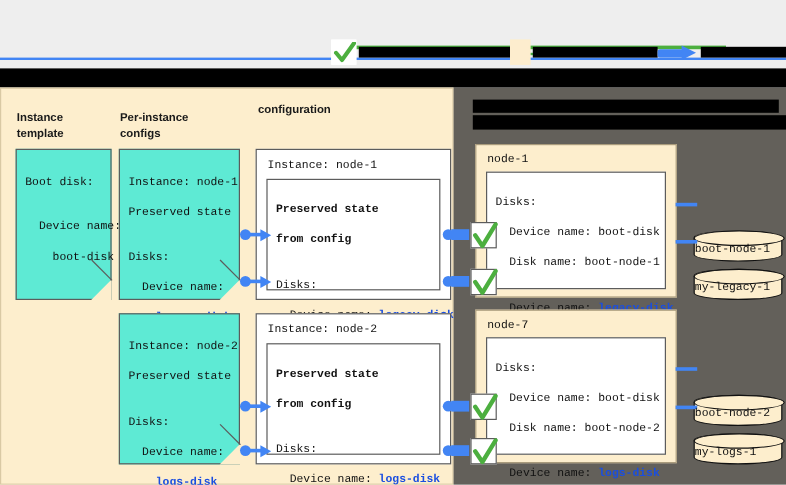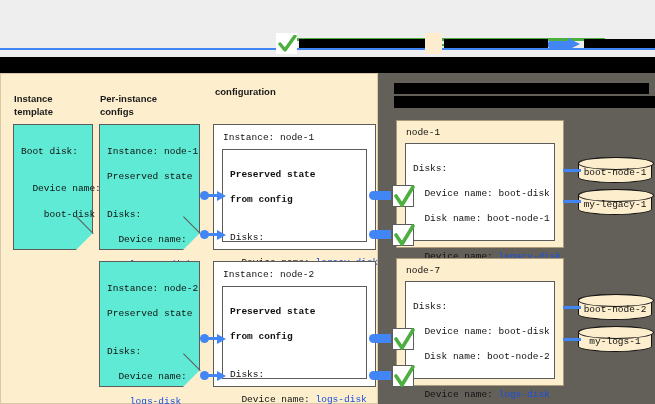--- a/index.html
+++ b/index.html
@@ -107,21 +107,21 @@
     position: absolute; right: -1px; bottom: -1px;
     width: 0; height: 0;
     border-left: 17px solid transparent;
     border-bottom: 17px solid #fdeecd;
   }
   .doc .fold-line {
     position: absolute; right: -1px; bottom: 15px;
     width: 24px; height: 1px; background: #5c5c5c;
     transform: rotate(45deg); transform-origin: right bottom;
   }
-  .blue { color: #1a4ee0; font-weight: normal; }
+  .blue { color: #1a4ee0; font-weight: bold; }
   .mag  { color: #cc00cc; font-weight: bold; }
   .bold { font-weight: bold; }
 
   
   #doc-instance-template { left: 13px; top: 124px; width: 80px; height: 126px; }
   
   #doc-cfg-node1 { left: 99px; top: 124px; width: 101px; height: 126px; }
   #doc-cfg-node2 { left: 99px; top: 261px; width: 101px; height: 126px; }
 
   
@@ -153,21 +153,21 @@
     background: #fff; border: 1px solid #5c5c5c;
     padding: 6px 7px; line-height: 12.6px; white-space: pre;
   }
 
   
   .cyl {
     position: absolute; width: 74px; height: 26px;
     background: #fdeecd; border: 1.5px solid #111;
     border-radius: 50% / 22%;
     font-family: "Liberation Mono", monospace; font-size: 9.5px; color: #111;
-    display: flex; align-items: center; justify-content: center;
+    display: flex; align-items: center; justify-content: flex-start; margin-top: 35px;
   }
   .cyl::before {
     content: ""; position: absolute; left: -1.5px; top: -1.5px;
     width: 74px; height: 11px;
     border: 1.5px solid #111; border-radius: 50%;
     background: #fdeecd;
   }
   .cyl span { position: relative; z-index: 2; margin-top: 4px; }
   #cyl-boot-node-1 { left: 578px; top: 157px; }
   #cyl-my-legacy-1 { left: 578px; top: 189px; }

